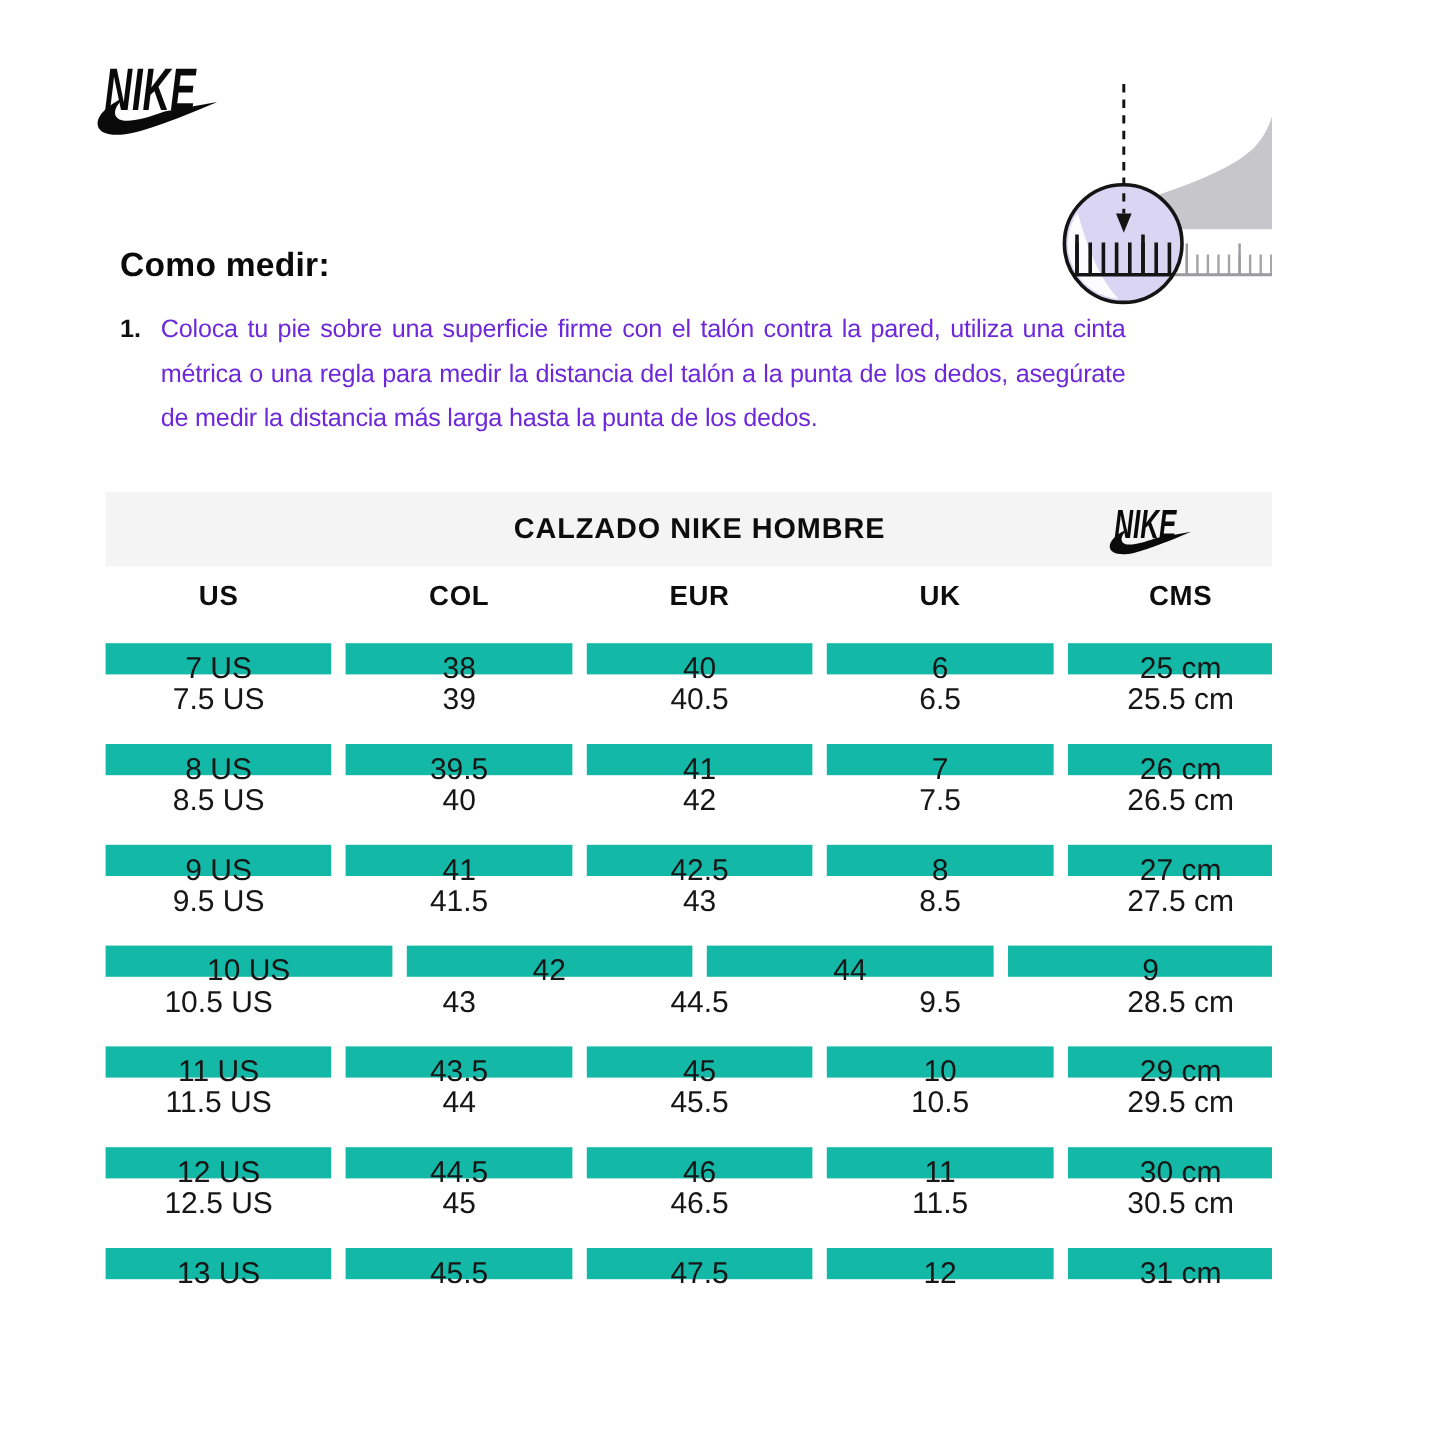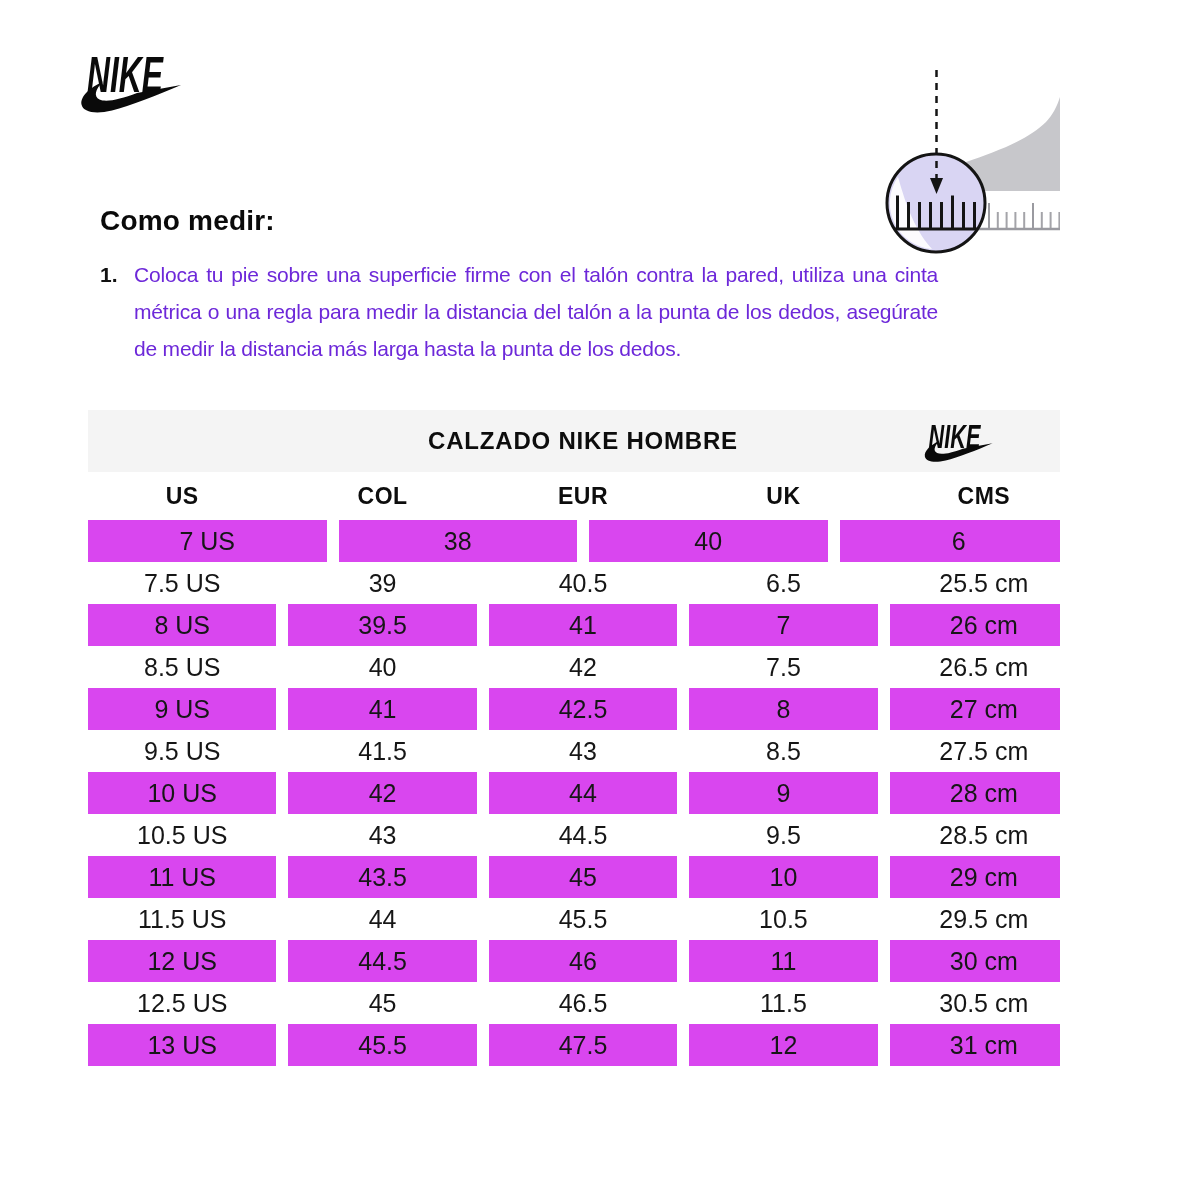--- a/index.html
+++ b/index.html
@@ -118,21 +118,21 @@
   }
   .tcell {
     flex: 1;
     text-align: center;
     line-height: 42px;
     font-size: 25px;
     color: #161616;
     background: transparent;
     white-space: nowrap;
   }
-  .trow.striped .tcell { background: #d946ef; }
+  .trow.striped .tcell { background: #14b8a6; margin-top: 16px; }
 </style>
 </head>
 <body>
 
 <div class="page">
 
   <svg class="brand-logo-main" viewBox="0 0 113 72" aria-hidden="true">
     <text x="17" y="44" font-size="50" font-weight="bold" font-style="italic" font-family="Liberation Sans, sans-serif" textLength="76" lengthAdjust="spacingAndGlyphs" fill="#0a0a0a">NIKE</text>
     <path fill="#0a0a0a" d="M111 37 C 88 47, 60 58, 42 62.5 C 25 66.5, 13 64, 11.5 56.5 C 10 48.5, 20 39.5, 33 33.5 C 25 41.5, 23.5 48.5, 29.5 51.5 C 36 54.5, 50 51.5, 67 45 Z"></path>
   </svg>
@@ -206,20 +206,21 @@
       <div class="thcell">UK</div>
       <div class="thcell">CMS</div>
     </div>
 
     <div class="tbody">
         <div class="trow striped">
           <div class="tcell">7 US</div>
           <div class="tcell">38</div>
           <div class="tcell">40</div>
           <div class="tcell">6</div>
+          <div class="tcell">25 cm</div>
         </div>
         <div class="trow plain">
           <div class="tcell">7.5 US</div>
           <div class="tcell">39</div>
           <div class="tcell">40.5</div>
           <div class="tcell">6.5</div>
           <div class="tcell">25.5 cm</div>
         </div>
         <div class="trow striped">
           <div class="tcell">8 US</div>
@@ -247,21 +248,20 @@
           <div class="tcell">41.5</div>
           <div class="tcell">43</div>
           <div class="tcell">8.5</div>
           <div class="tcell">27.5 cm</div>
         </div>
         <div class="trow striped">
           <div class="tcell">10 US</div>
           <div class="tcell">42</div>
           <div class="tcell">44</div>
           <div class="tcell">9</div>
-          <div class="tcell">28 cm</div>
         </div>
         <div class="trow plain">
           <div class="tcell">10.5 US</div>
           <div class="tcell">43</div>
           <div class="tcell">44.5</div>
           <div class="tcell">9.5</div>
           <div class="tcell">28.5 cm</div>
         </div>
         <div class="trow striped">
           <div class="tcell">11 US</div>

